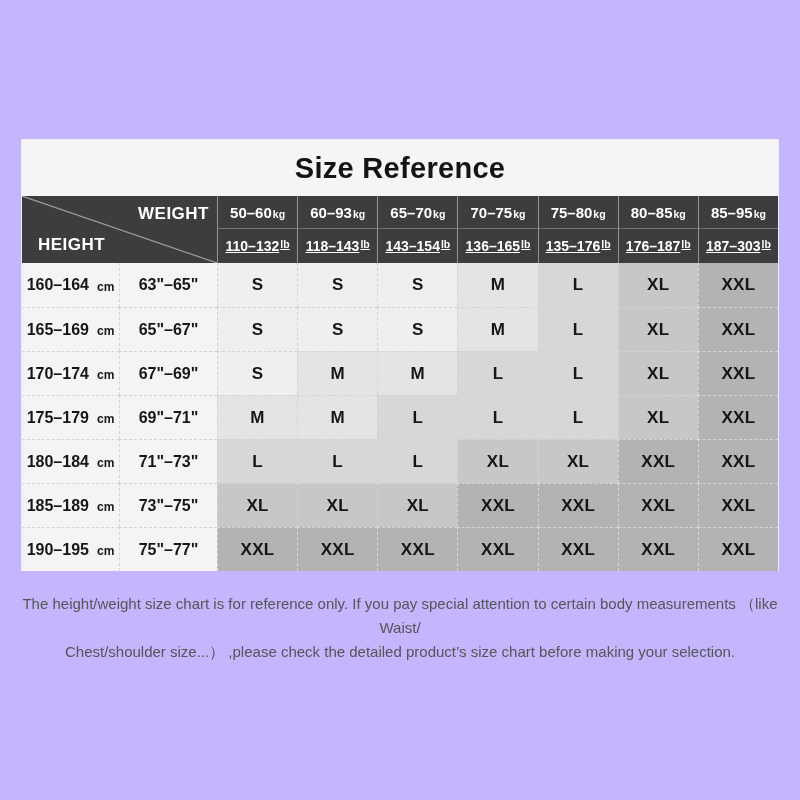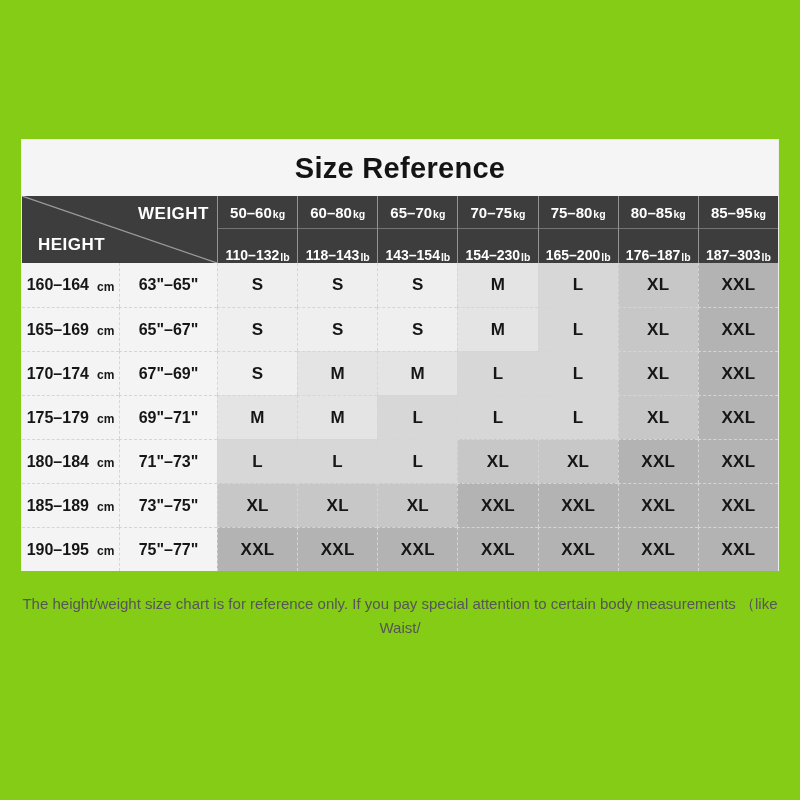--- a/index.html
+++ b/index.html
@@ -1,18 +1,18 @@
 <!DOCTYPE html>
 <html><head>
 <meta charset="utf-8">
 <style>
   html,body { margin:0; padding:0; }
   * { box-sizing:border-box; }
   body { width:800px; height:800px; background:#ffffff; font-family:"Liberation Sans", sans-serif; }
-  .page { position:relative; width:800px; height:800px; background:#84cc16; overflow:hidden; }
+  .page { position:relative; width:800px; height:800px; background:#c4b5fd; overflow:hidden; }
 
   .panel {
     position:absolute; left:21px; top:139px; width:758px; height:432px;
     background:#f5f5f6; border:1px solid #ededee;
   }
 
   .title-band {
     height:56px; display:flex; align-items:center; justify-content:center;
     font-size:29px; font-weight:bold; color:#141414; letter-spacing:0.3px;
   }
@@ -29,22 +29,22 @@
     font-size:17px; font-weight:bold; letter-spacing:0.5px;
   }
   .wcols { flex:1; display:flex; }
   .wcol { flex:1; display:flex; flex-direction:column; border-left:1px solid rgba(255,255,255,0.45); }
   .wcol .kg {
     height:33px; display:flex; align-items:baseline; justify-content:center;
     padding-top:8px; border-bottom:1px solid rgba(255,255,255,0.28);
     font-size:15px; font-weight:bold;
   }
   .wcol .lb {
-    flex:1; display:flex; align-items:flex-end; justify-content:center;
-    padding-top:9px; font-size:14px; font-weight:bold;
+    flex:1; display:flex; align-items:flex-start; justify-content:center;
+    padding-top:9px; font-size:14px; font-weight:bold;text-decoration:underline;
   }
   .wcol .unit { font-size:10.5px; font-weight:bold; margin-left:1px; }
 
   .tbody { }
   .brow { display:flex; height:44px; }
   .cell {
     display:flex; align-items:center; justify-content:center;
     font-weight:bold; color:#161616;
   }
   .cell + .cell { border-left:1px dashed #d5d5d5; }
@@ -82,21 +82,21 @@
               <span class="val">50–60</span>
               <span class="unit">kg</span>
             </div>
             <div class="lb">
               <span class="val">110–132</span>
               <span class="unit">lb</span>
             </div>
           </div>
           <div class="wcol">
             <div class="kg">
-              <span class="val">60–80</span>
+              <span class="val">60–93</span>
               <span class="unit">kg</span>
             </div>
             <div class="lb">
               <span class="val">118–143</span>
               <span class="unit">lb</span>
             </div>
           </div>
           <div class="wcol">
             <div class="kg">
               <span class="val">65–70</span>
@@ -106,31 +106,31 @@
               <span class="val">143–154</span>
               <span class="unit">lb</span>
             </div>
           </div>
           <div class="wcol">
             <div class="kg">
               <span class="val">70–75</span>
               <span class="unit">kg</span>
             </div>
             <div class="lb">
-              <span class="val">154–230</span>
+              <span class="val">136–165</span>
               <span class="unit">lb</span>
             </div>
           </div>
           <div class="wcol">
             <div class="kg">
               <span class="val">75–80</span>
               <span class="unit">kg</span>
             </div>
             <div class="lb">
-              <span class="val">165–200</span>
+              <span class="val">135–176</span>
               <span class="unit">lb</span>
             </div>
           </div>
           <div class="wcol">
             <div class="kg">
               <span class="val">80–85</span>
               <span class="unit">kg</span>
             </div>
             <div class="lb">
               <span class="val">176–187</span>
@@ -248,15 +248,16 @@
           <div class="cell size" style="background: rgb(179, 179, 179);">XXL</div>
           <div class="cell size" style="background: rgb(179, 179, 179);">XXL</div>
           <div class="cell size" style="background: rgb(179, 179, 179);">XXL</div>
         </div>
       </div>
 
   </div>
 
   <div class="footer">
     <div>The height/weight size chart is for reference only. If you pay special attention to certain body measurements （like Waist/</div>
+    <div>Chest/shoulder size...） ,please check the detailed product’s size chart before making your selection.</div>
   </div>
 
 </div>
 
 </body></html>

